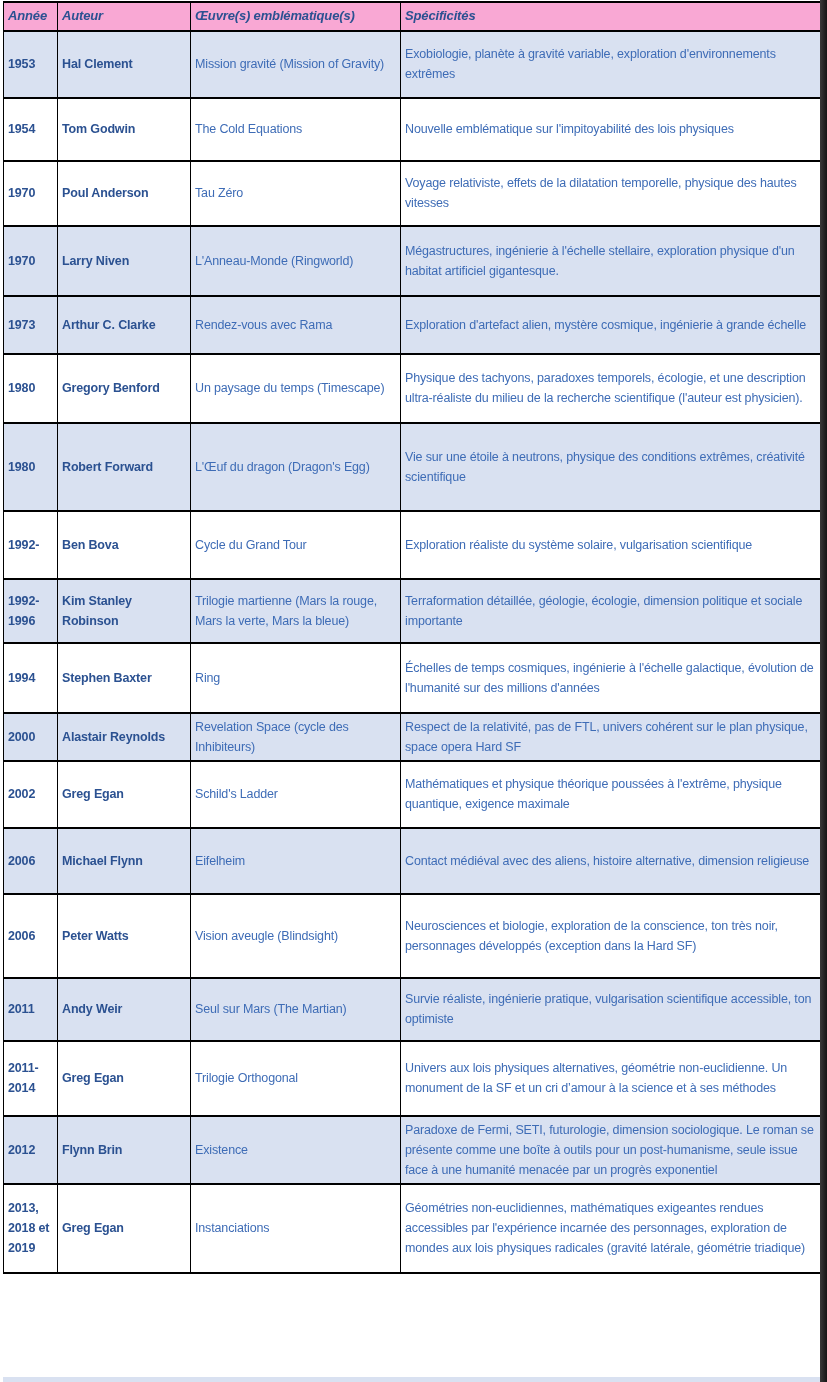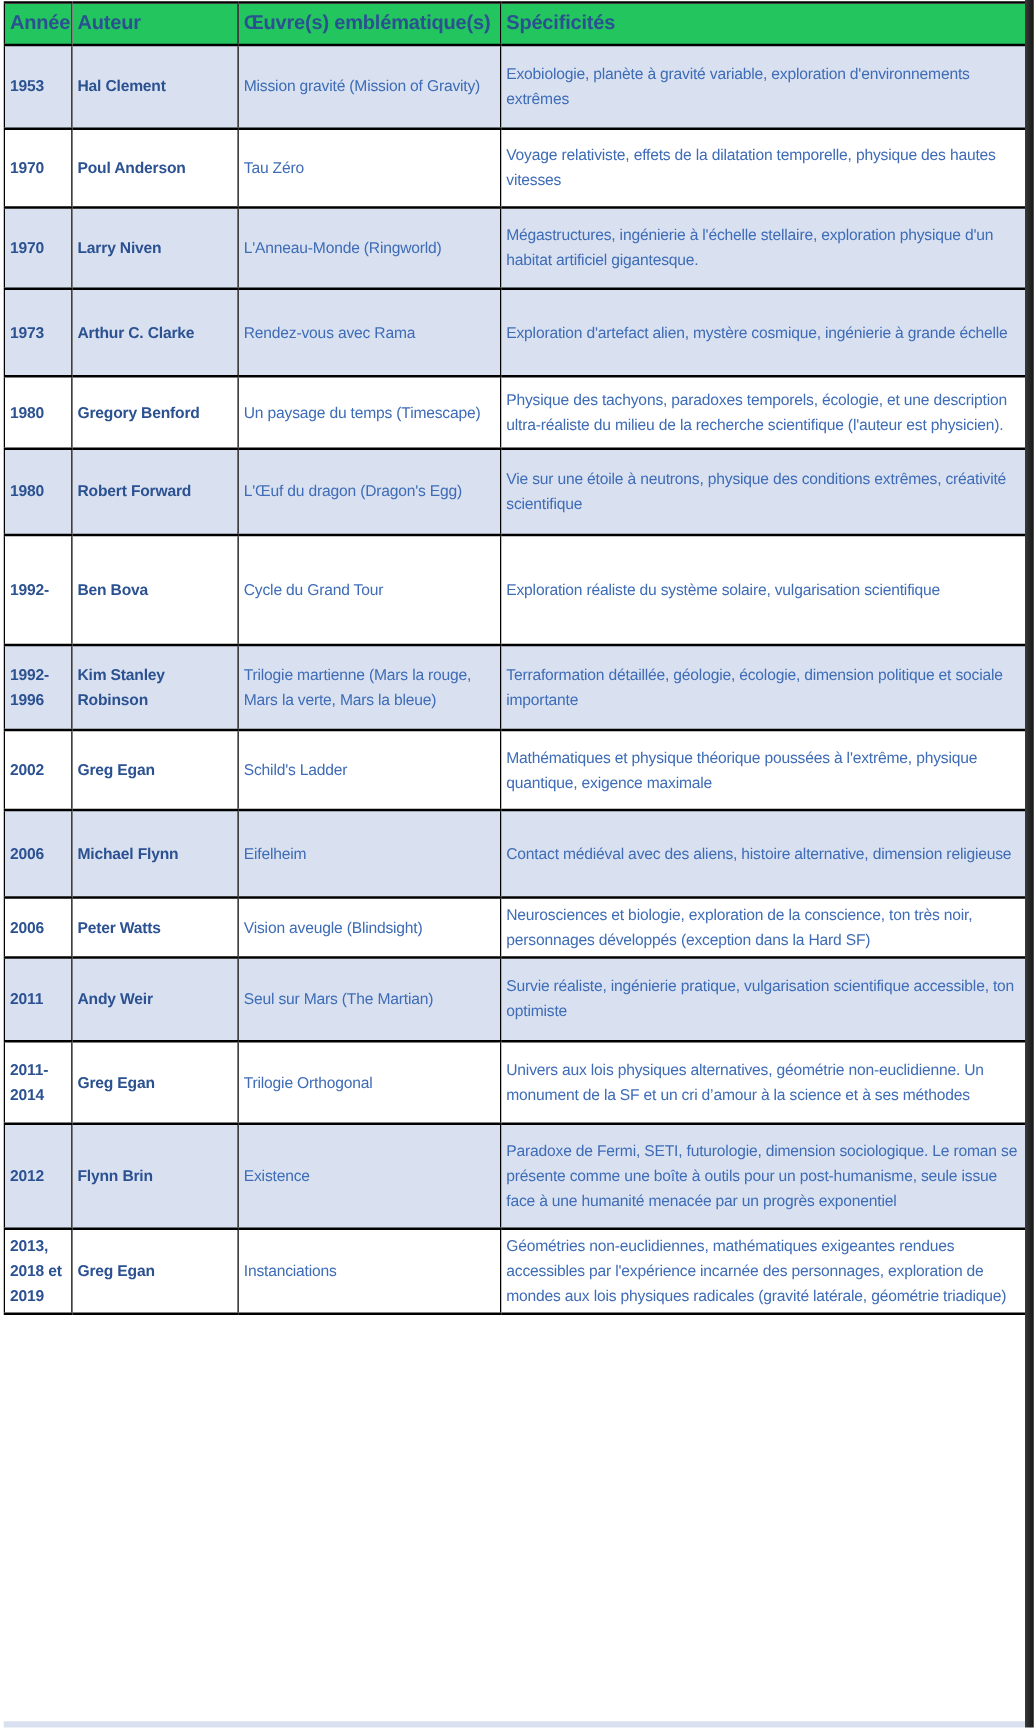--- a/index.html
+++ b/index.html
@@ -39,25 +39,26 @@
     border-bottom:2px solid var(--border);
     padding:3px 5px 3px 4px;
     vertical-align:middle;
     text-align:left;
     font-size:12.5px;
     line-height:1.6;
     letter-spacing:-0.15px;
     overflow:hidden;
   }
   thead th{
-    background:#22c55e;
+    background:#f9a8d4;
     color:var(--txt-bold);
     font-weight:bold;
-    font-size:16px;
+    font-size:13px;
     height:28px;
+    font-style:italic;
   }
   td{color:var(--txt);}
   td.year,td.author{font-weight:bold;color:var(--txt-bold);}
   tr.shaded td{background:var(--shade);}
   
   tbody tr:nth-child(1){height:67px;padding-left:28px;}
   tbody tr:nth-child(2){height:63px;}
   tbody tr:nth-child(3){height:65px;}
   tbody tr:nth-child(4){height:70px;}
   tbody tr:nth-child(5){height:58px;}
@@ -96,20 +97,26 @@
     </tr>
   </thead>
   <tbody id="table-body">
       <tr class="shaded">
         <td class="year">1953</td>
         <td class="author">Hal Clement</td>
         <td class="work">Mission gravité (Mission of Gravity)</td>
         <td class="specifics">Exobiologie, planète à gravité variable, exploration d'environnements extrêmes</td>
       </tr>
       <tr>
+        <td class="year">1954</td>
+        <td class="author">Tom Godwin</td>
+        <td class="work">The Cold Equations</td>
+        <td class="specifics">Nouvelle emblématique sur l'impitoyabilité des lois physiques</td>
+      </tr>
+      <tr>
         <td class="year">1970</td>
         <td class="author">Poul Anderson</td>
         <td class="work">Tau Zéro</td>
         <td class="specifics">Voyage relativiste, effets de la dilatation temporelle, physique des hautes vitesses</td>
       </tr>
       <tr class="shaded">
         <td class="year">1970</td>
         <td class="author">Larry Niven</td>
         <td class="work">L'Anneau-Monde (Ringworld)</td>
         <td class="specifics">Mégastructures, ingénierie à l'échelle stellaire, exploration physique d'un habitat artificiel gigantesque.</td>
@@ -136,20 +143,32 @@
         <td class="year">1992-</td>
         <td class="author">Ben Bova</td>
         <td class="work">Cycle du Grand Tour</td>
         <td class="specifics">Exploration réaliste du système solaire, vulgarisation scientifique</td>
       </tr>
       <tr class="shaded">
         <td class="year">1992-1996</td>
         <td class="author">Kim Stanley Robinson</td>
         <td class="work">Trilogie martienne (Mars la rouge, Mars la verte, Mars la bleue)</td>
         <td class="specifics">Terraformation détaillée, géologie, écologie, dimension politique et sociale importante</td>
+      </tr>
+      <tr>
+        <td class="year">1994</td>
+        <td class="author">Stephen Baxter</td>
+        <td class="work">Ring</td>
+        <td class="specifics">Échelles de temps cosmiques, ingénierie à l'échelle galactique, évolution de l'humanité sur des millions d'années</td>
+      </tr>
+      <tr class="shaded">
+        <td class="year">2000</td>
+        <td class="author">Alastair Reynolds</td>
+        <td class="work">Revelation Space (cycle des Inhibiteurs)</td>
+        <td class="specifics">Respect de la relativité, pas de FTL, univers cohérent sur le plan physique, space opera Hard SF</td>
       </tr>
       <tr>
         <td class="year">2002</td>
         <td class="author">Greg Egan</td>
         <td class="work">Schild's Ladder</td>
         <td class="specifics">Mathématiques et physique théorique poussées à l'extrême, physique quantique, exigence maximale</td>
       </tr>
       <tr class="shaded">
         <td class="year">2006</td>
         <td class="author">Michael Flynn</td>

